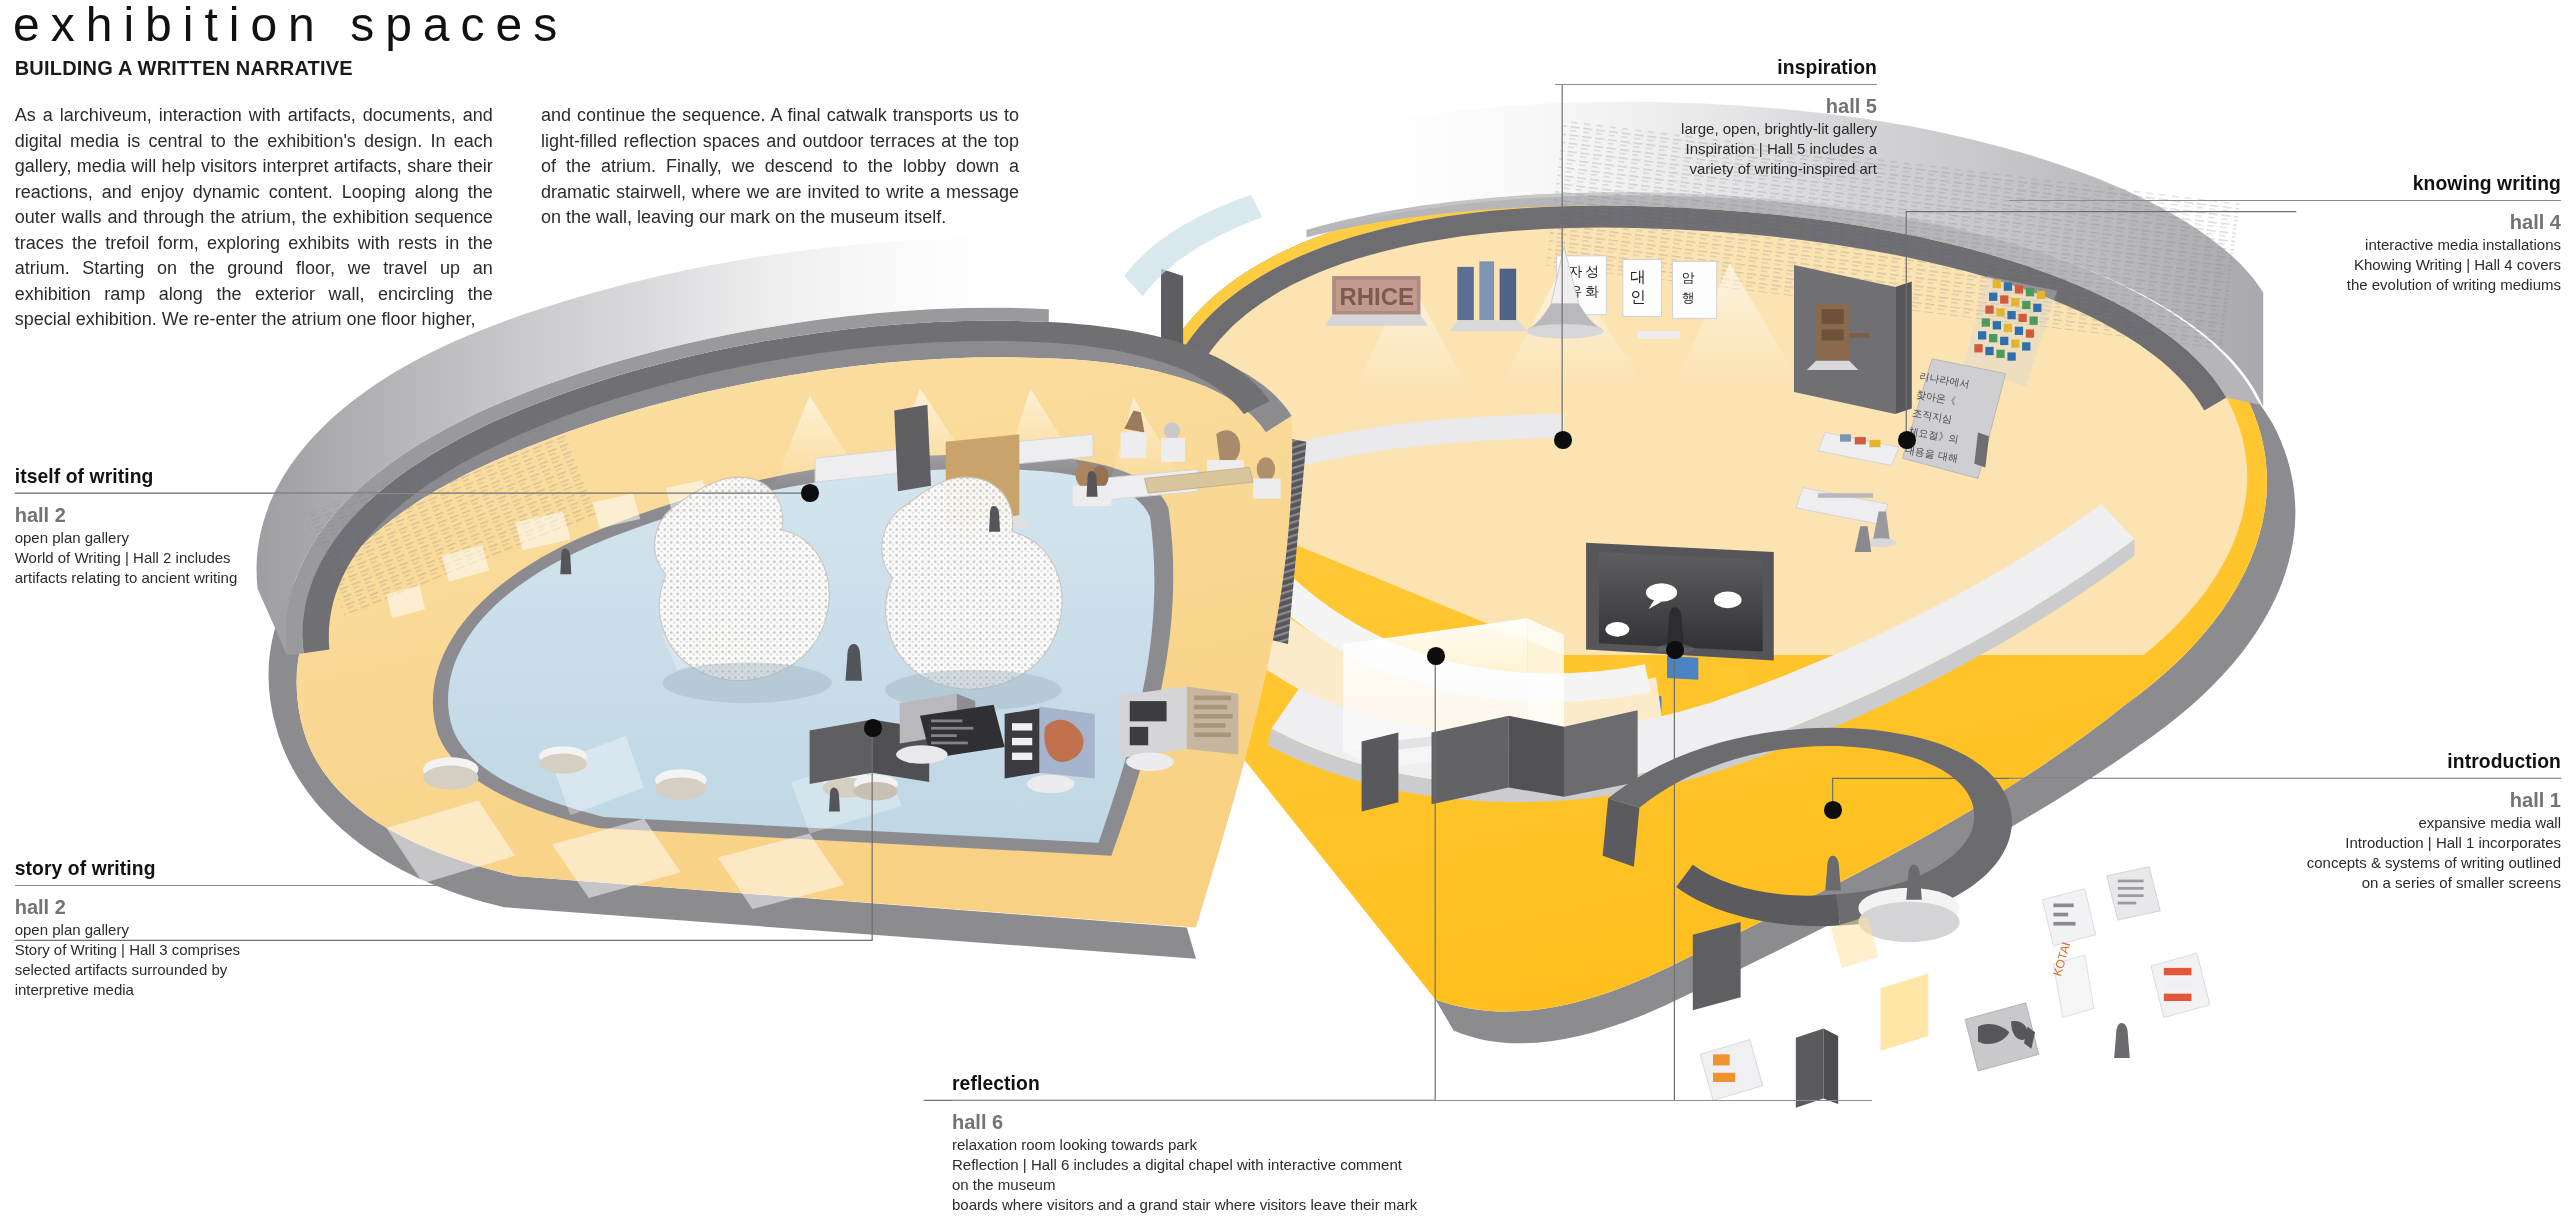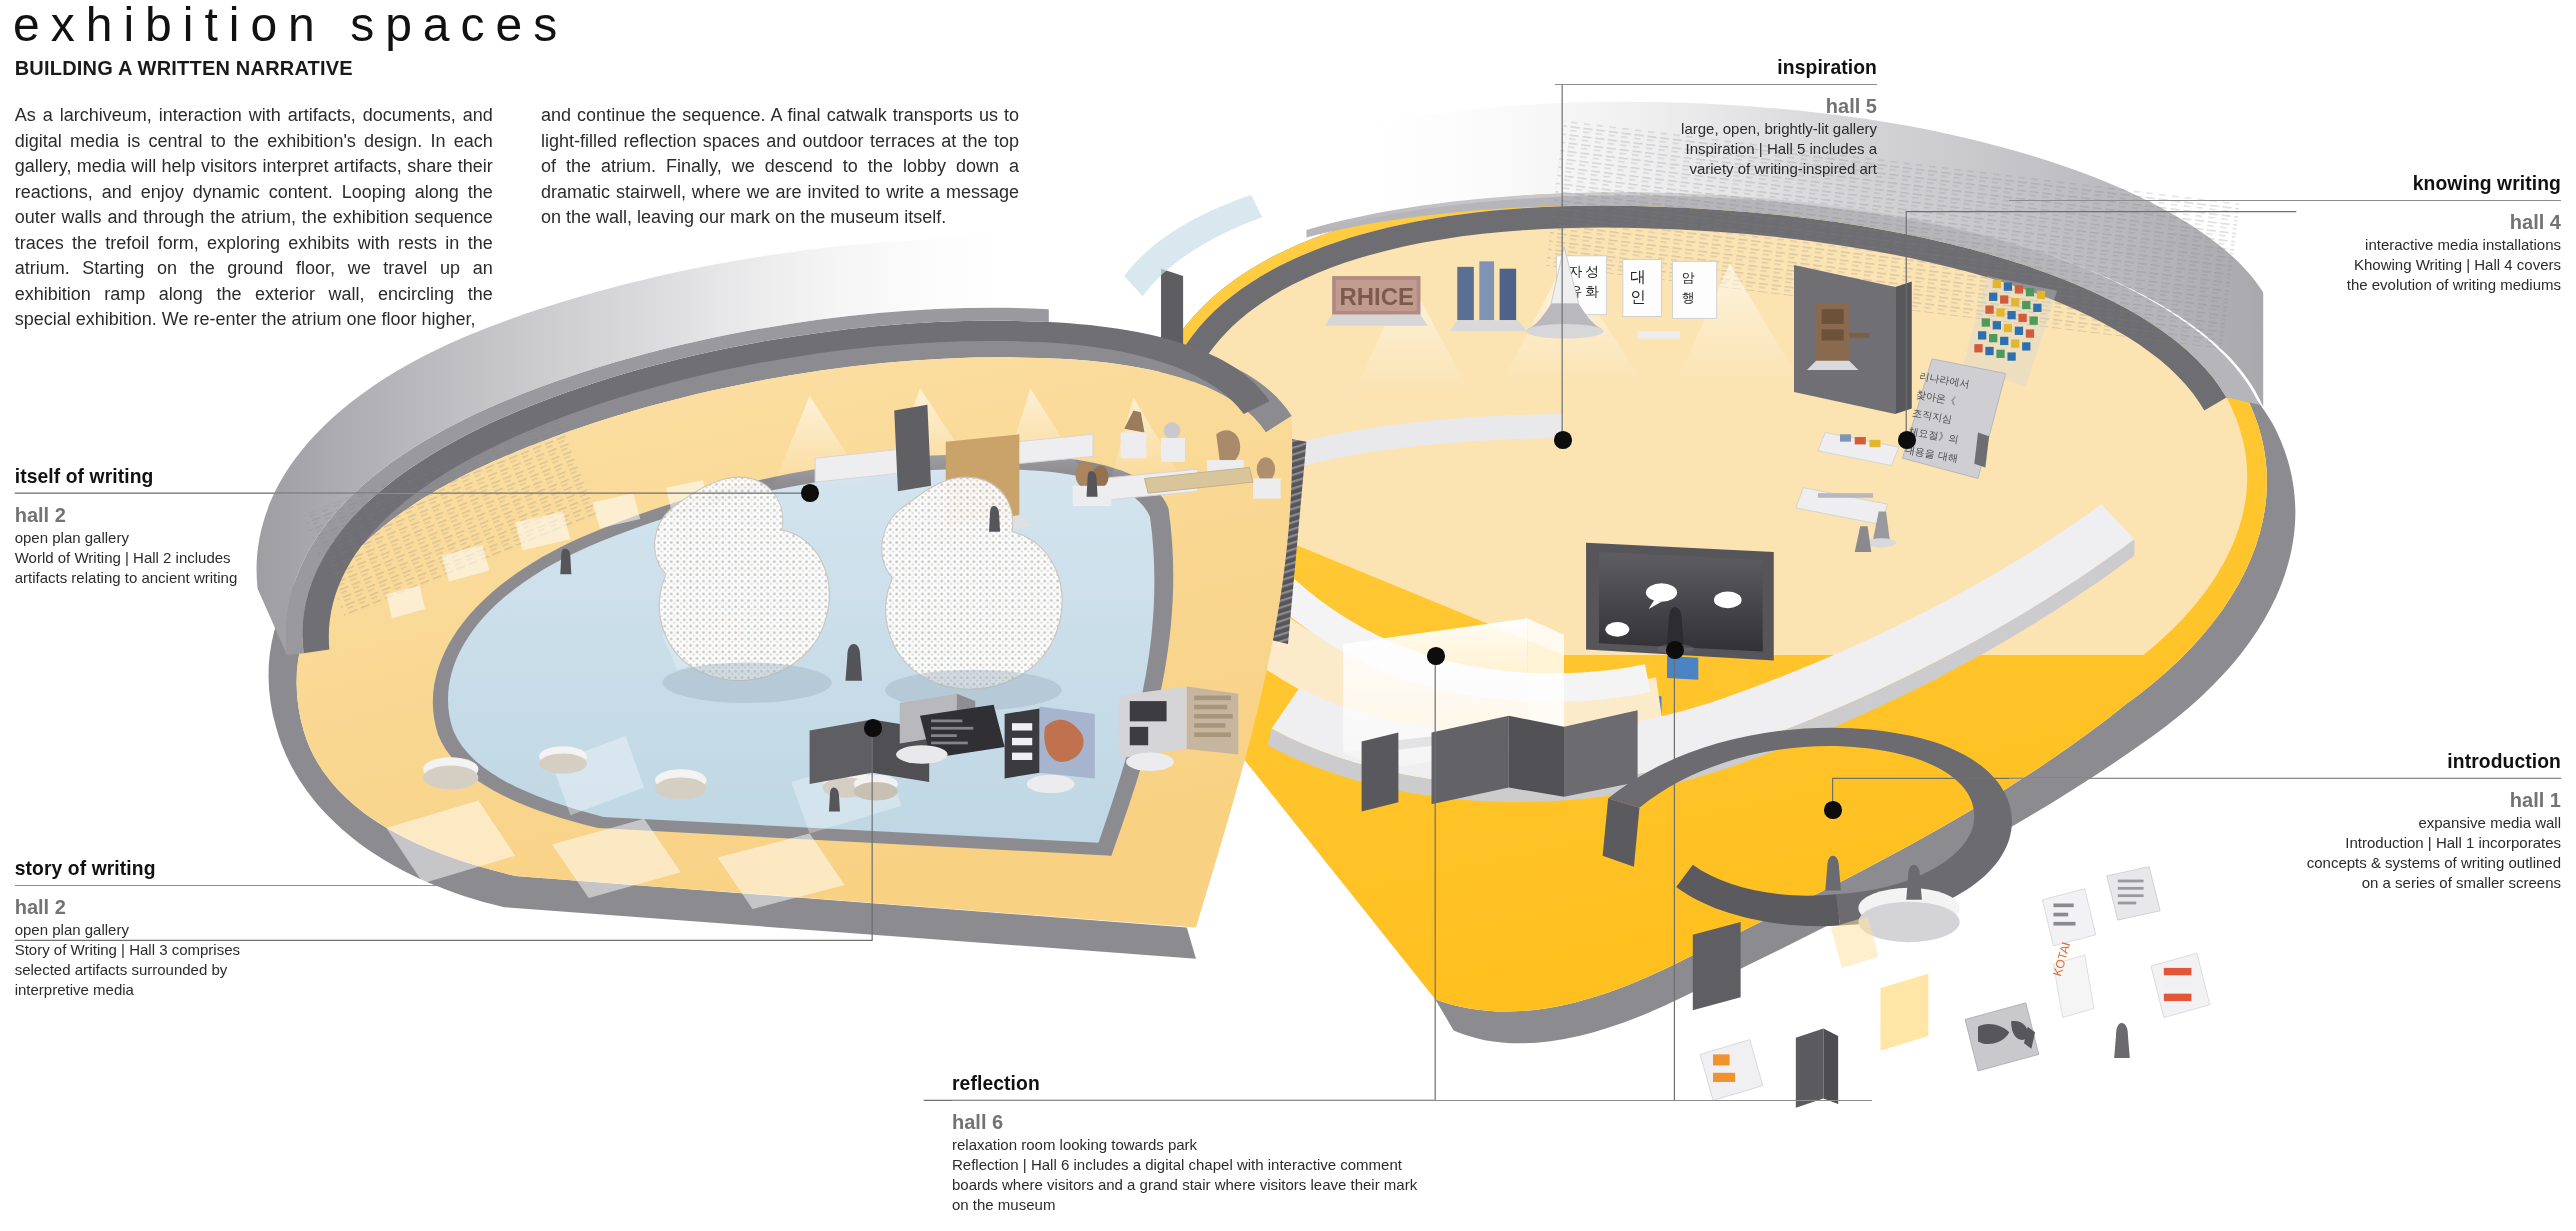--- a/index.html
+++ b/index.html
@@ -629,16 +629,16 @@
   <div class="desc">concepts &amp; systems of writing outlined</div>
   <div class="desc">on a series of smaller screens</div>
 </div>
 
 <div class="callout left" style="left:924px;top:1073px;width:920px;margin-left:28px;">
   <div class="cat">reflection</div>
   <div class="rule"></div>
   <div class="hall">hall 6</div>
   <div class="desc">relaxation room looking towards park</div>
   <div class="desc">Reflection | Hall 6 includes a digital chapel with interactive comment</div>
+  <div class="desc">on the museum</div>
   <div class="desc">boards where visitors and a grand stair where visitors leave their mark</div>
-  <div class="desc">on the museum</div>
 </div>
 
 
 </body></html>

